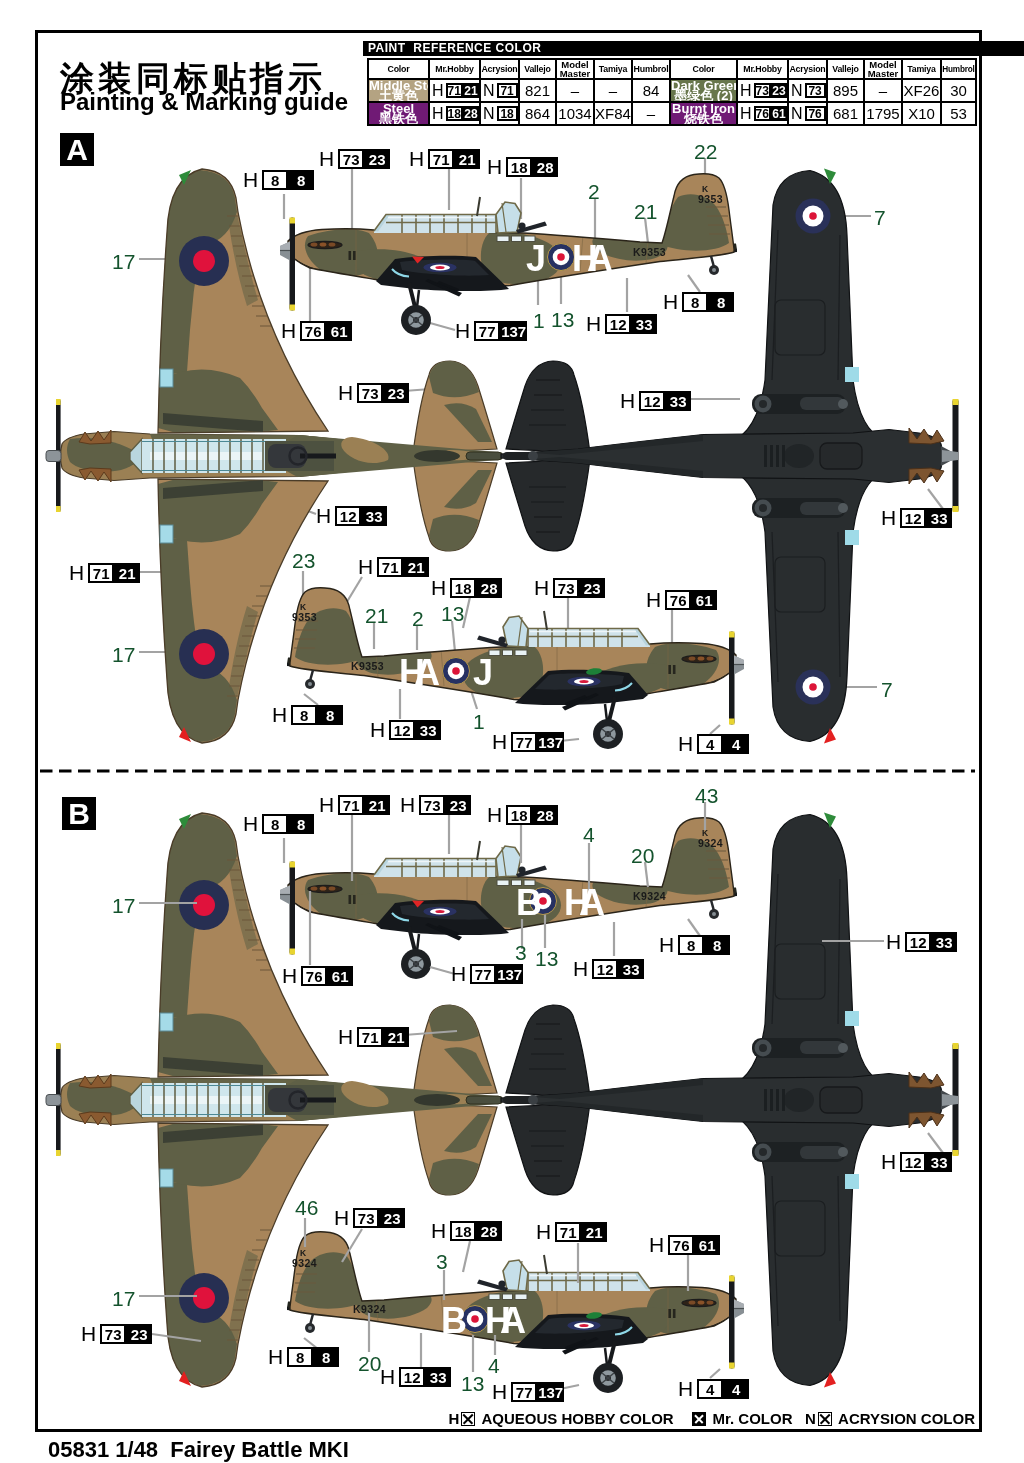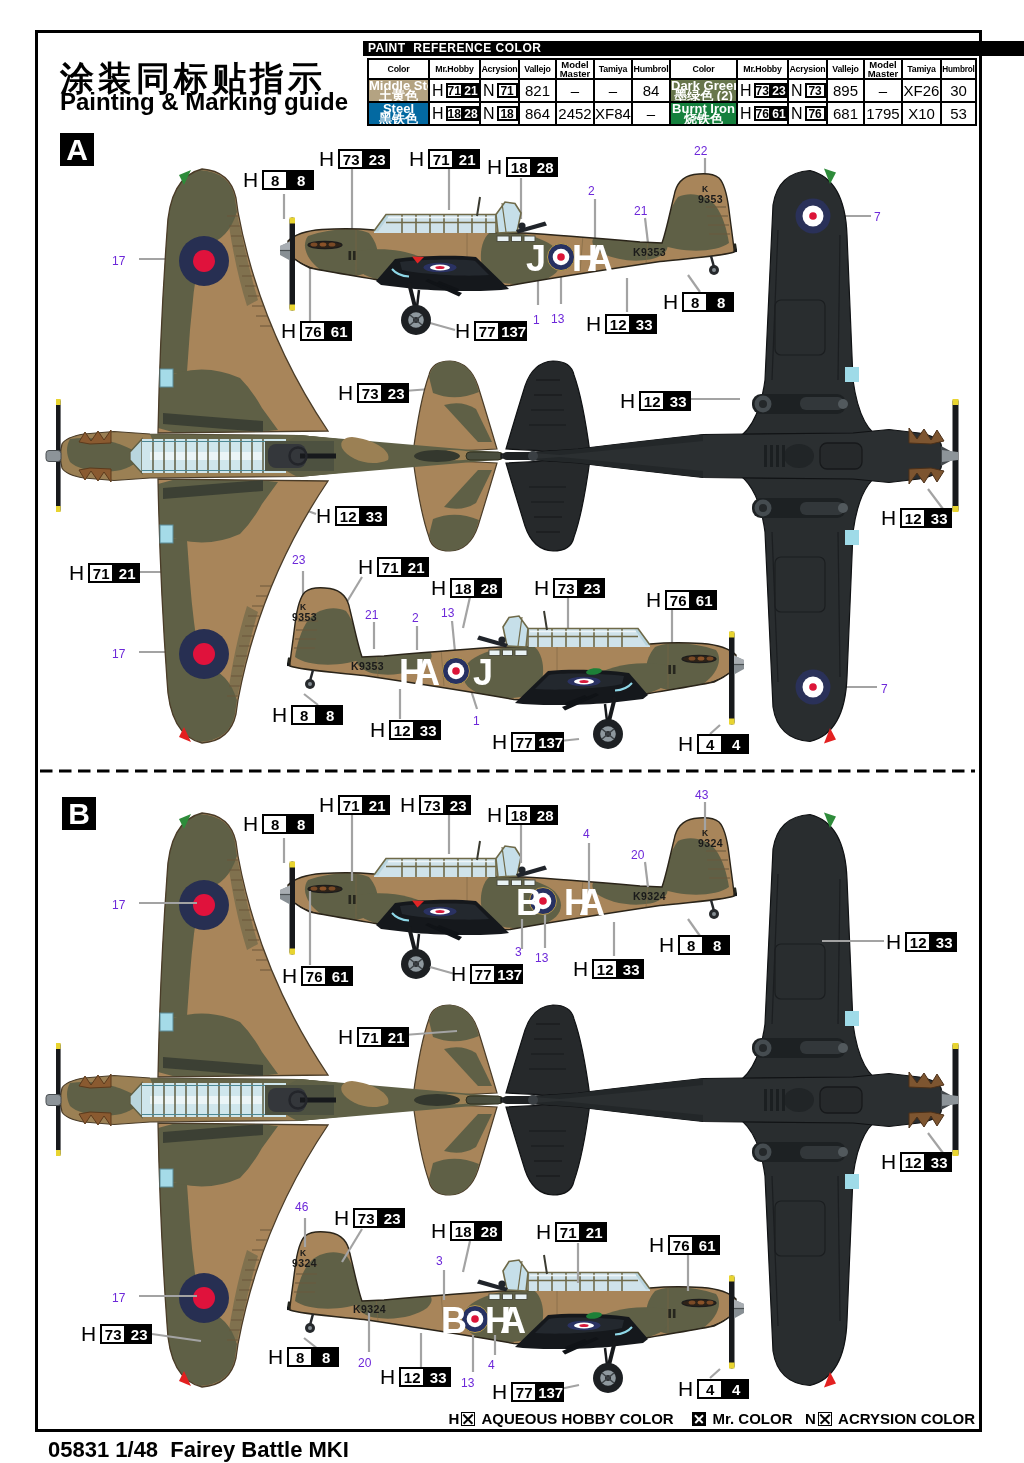--- a/index.html
+++ b/index.html
@@ -6,21 +6,21 @@
   body{width:1024px;height:1463px;position:relative;font-family:"Liberation Sans",sans-serif;overflow:hidden;}
   #frame{position:absolute;left:35px;top:30px;width:941px;height:1396px;border:3px solid #000;}
   .abs{position:absolute;}
   
   .chip{position:absolute;display:flex;align-items:flex-start;}
   .chip .h{font-size:21px;line-height:20px;color:#000;margin-right:4px;margin-top:0px;}
   .chip .wb{box-sizing:border-box;width:26px;height:20px;border:2px solid #000;background:#fff;color:#000;
     display:flex;align-items:center;justify-content:center;font-size:15px;font-weight:bold;}
   .chip .bb{box-sizing:border-box;min-width:26px;height:20px;background:#000;color:#fff;
     display:flex;align-items:center;justify-content:center;font-size:15px;font-weight:bold;padding:0 1px;}
-  .num{position:absolute;font-size:12px;color:#6d28d9;line-height:17px;}
+  .num{position:absolute;font-size:21px;color:#14532d;line-height:17px;}
   
   #tbar{position:absolute;left:363px;top:41px;width:740px;height:15px;background:#000;color:#fff;
     font-size:12px;font-weight:bold;line-height:15px;padding-left:5px;box-sizing:border-box;letter-spacing:0.5px;}
   #ptable{position:absolute;left:367px;top:58px;border-collapse:collapse;table-layout:fixed;width:608px;}
   #ptable td{border:2px solid #000;text-align:center;vertical-align:middle;padding:0;font-size:15px;color:#000;background:#fff;overflow:hidden;white-space:nowrap;}
   #ptable .hd{font-size:8.8px;font-weight:bold;letter-spacing:-0.2px;}
   #ptable .hd2{font-size:9.5px;font-weight:bold;line-height:9px;}
   .cc{font-size:13px;font-weight:bold;color:#fff;line-height:10px;}
   .tchip{display:flex;align-items:center;justify-content:flex-start;padding-left:2px;}
   .tchip .h{font-size:16px;margin-right:2px;}
@@ -122,41 +122,41 @@
             <span class="h">N</span>
             <span class="wb">73</span>
           </div>
         </td>
 <td>895</td>
         <td>–</td>
         <td>XF26</td>
         <td>30</td>
 </tr>
 <tr style="height:23px">
-<td style="background:#0369a1">
+<td style="background:#701a75">
           <div class="cc">Steel<br>黑铁色</div>
         </td>
 <td>
           <div class="tchip">
             <span class="h">H</span>
             <span class="wb">18</span>
             <span class="bb">28</span>
           </div>
         </td>
 <td>
           <div class="tchip">
             <span class="h">N</span>
             <span class="wb">18</span>
           </div>
         </td>
 <td>864</td>
-        <td>2452</td>
+        <td>1034</td>
         <td>XF84</td>
         <td>–</td>
-<td style="background:#15803d">
+<td style="background:#701a75">
           <div class="cc">Burnt Iron<br>烧铁色</div>
         </td>
 <td>
           <div class="tchip">
             <span class="h">H</span>
             <span class="wb">76</span>
             <span class="bb">61</span>
           </div>
         </td>
 <td>

